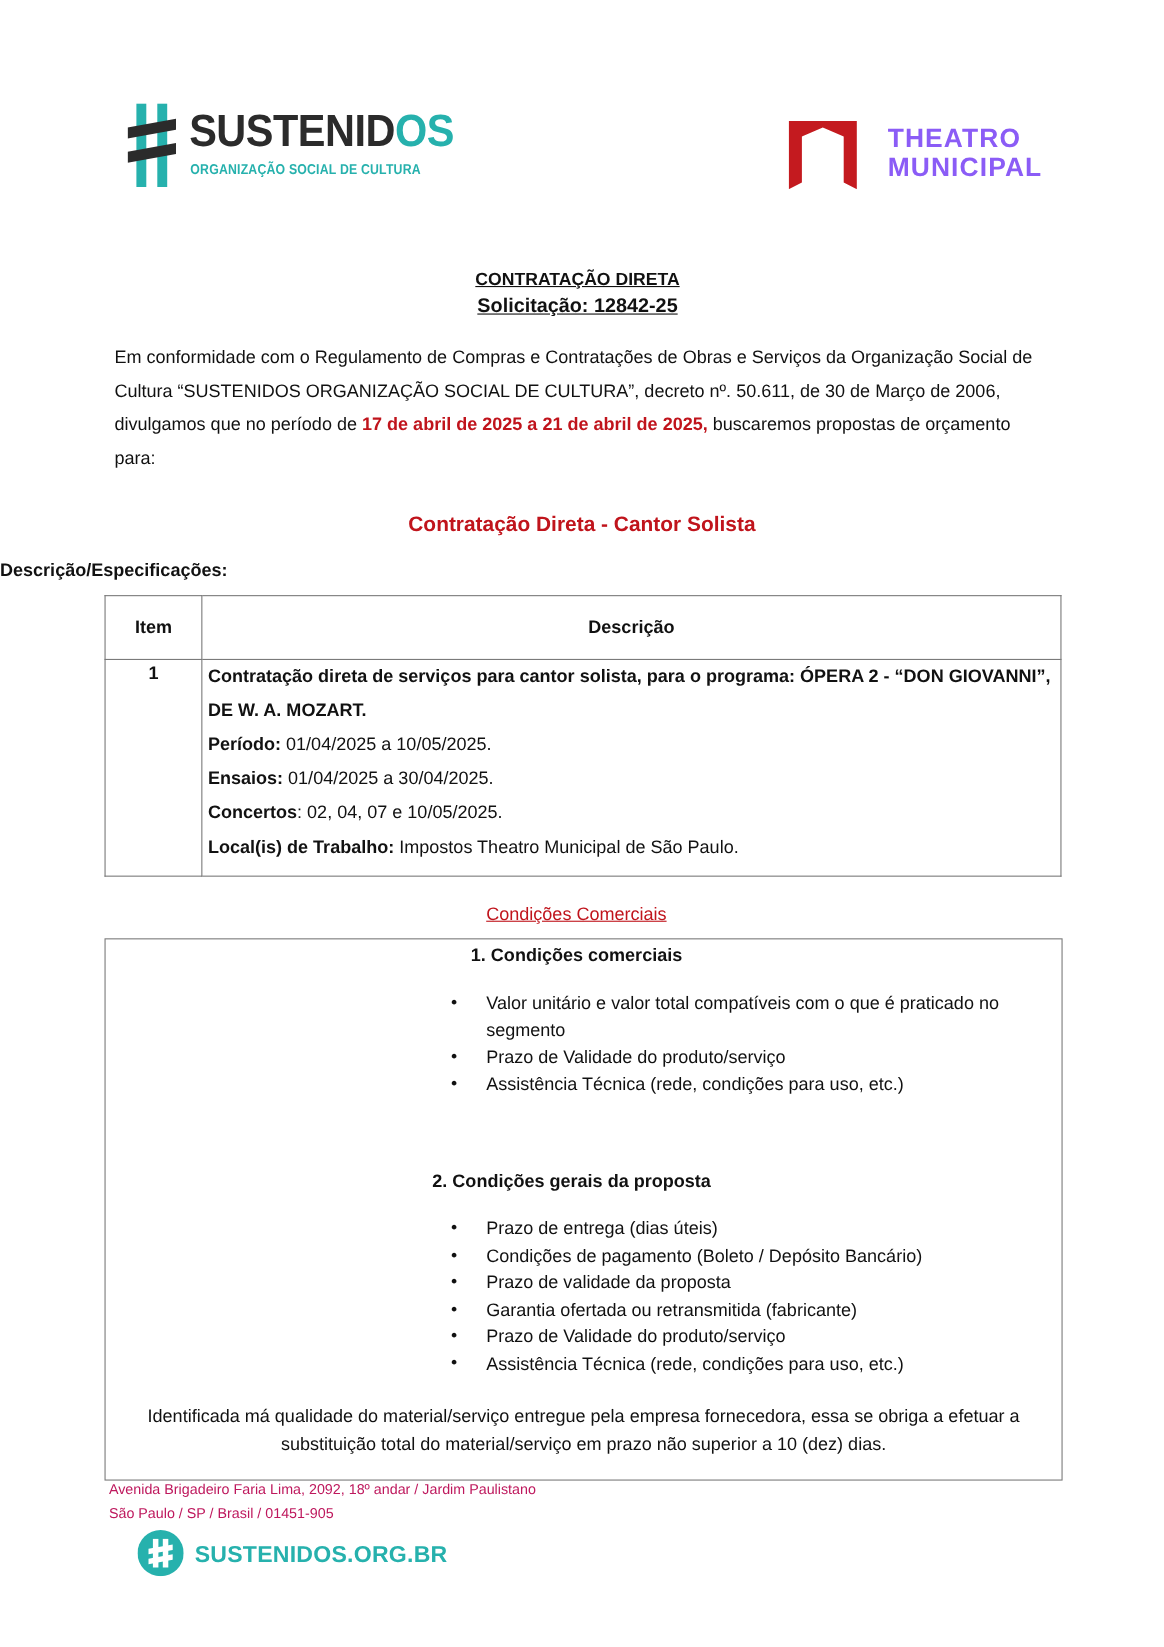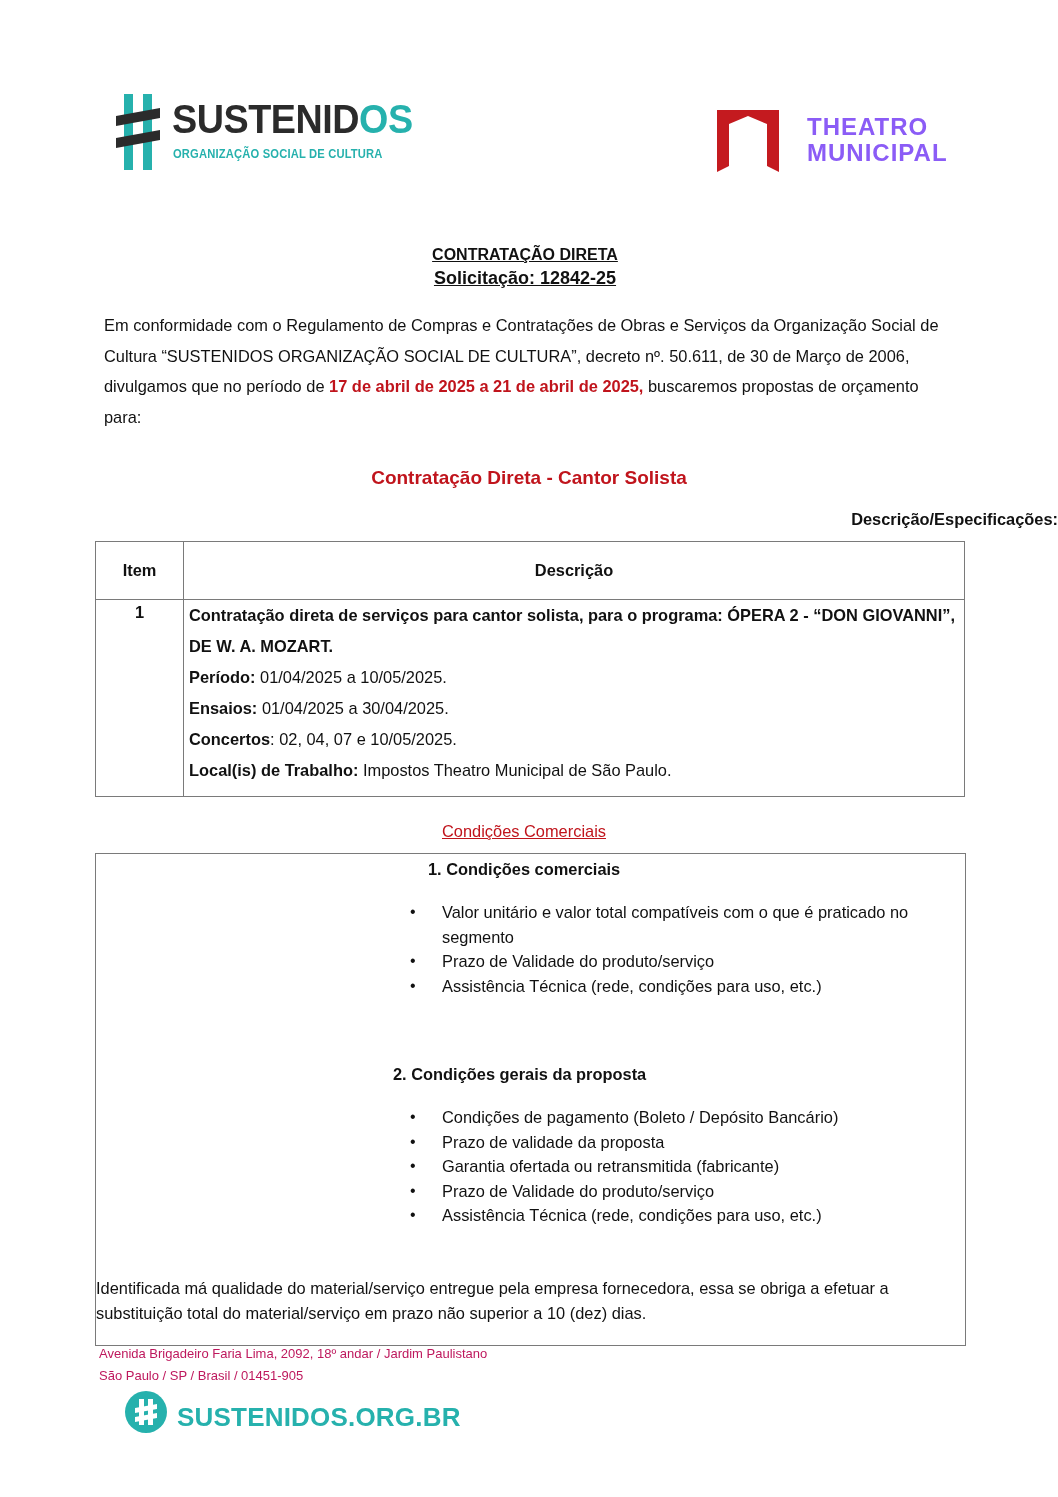--- a/index.html
+++ b/index.html
@@ -22,45 +22,45 @@
   
   .title1 { left: 0; width: 1050px; top: 246px; text-align: center; font-size: 16px; font-weight: bold; }
   .title1 span, .title2 span { text-decoration: underline; margin-top: 48px; }
   .title2 { left: 0; width: 1050px; top: 268px; text-align: center; font-size: 18px; font-weight: bold; }
 
   .intro { left: 104px; top: 310px; width: 850px; font-size: 16.4px; line-height: 30.5px; }
   .red { color: #c0141c; font-weight: bold; }
 
   .section-title { left: 0; width: 1058px; top: 467px; text-align: center; font-size: 19px;
                    font-weight: bold; color: #c0141c; }
-  .desc-title { left: 0; width: 1058px; top: 510px; text-align: right; font-size: 16.4px; font-weight: bold; }
+  .desc-title { left: 0; width: 1058px; top: 510px; text-align: left; font-size: 16.4px; font-weight: bold; }
 
   
   .spec-table { left: 95px; top: 541px; width: 870px; border-collapse: collapse; font-size: 16.4px; }
   .spec-table td { border: 1px solid #7a7a7a; vertical-align: top; }
   .spec-table .hdr td { height: 55px; vertical-align: middle; text-align: center; font-weight: bold; }
   .col-item { width: 85px; }
   .item-num { text-align: center; font-weight: bold; padding-top: 3px; }
   .desc-cell { padding: 0 5px 0 5px; line-height: 31px; }
   .desc-cell p { margin: 0; }
   .b { font-weight: bold; }
 
   .cond-title { left: 0; width: 1048px; top: 822px; text-align: center; font-size: 16.4px;
                 font-weight: normal; color: #c0141c; text-decoration: underline; }
 
   .cond-box { left: 95px; top: 853px; width: 869px; height: 491px; border: 1px solid #7a7a7a; border-right-color:#7a7a7a; }
   .cond-h { position: absolute; font-size: 16.4px; font-weight: bold; }
   .bullets { position: absolute; left: 314px; margin: 0; padding: 0; list-style: none; font-size: 16.4px; line-height: 24.6px; width: 540px; }
   .bullets li { position: relative; padding-left: 32px; }
   .bullets li::before { content: "\2022"; position: absolute; left: 0; top: 0; font-size: 16px; }
-  .closing { position: absolute; left: 0; width: 869px; top: 422px; text-align: left; font-size: 16.4px; line-height: 24.6px; }
+  .closing { position: absolute; left: 0; width: 869px; top: 422px; text-align: center; font-size: 16.4px; line-height: 24.6px; }
 
   .footer-addr { left: 64px; top: 1343px; font-size: 13px; line-height: 21.5px; color: #be185d; margin-left: 35px; }
   .footer-logo { left: 125px; top: 1391px; height: 44px; width: 260px; }
-  .footer-url { position: absolute; left: 52px; top: 11px; font-size: 26px; font-weight: bold; color: #26b1ad; letter-spacing: 0.2px; }
+  .footer-url { position: absolute; left: 52px; top: 11px; font-size: 21px; font-weight: bold; color: #26b1ad; letter-spacing: 0.2px; }
 </style>
 </head>
 <body>
 
 <div class="abs sust-logo">
   <svg width="50" height="76" viewBox="0 0 50 76" style="position:absolute;left:0;top:0">
     <rect x="8" y="0" width="9" height="76" fill="#26b1ad"></rect>
     <rect x="27" y="0" width="9" height="76" fill="#26b1ad"></rect>
     <polygon points="0,22 44,14 44,24 0,32" fill="#2b2b2b"></polygon>
     <polygon points="0,44 44,36 44,46 0,54" fill="#2b2b2b"></polygon>
@@ -110,20 +110,21 @@
 
 <div class="abs cond-box">
   <div class="cond-h" style="left:332px; top:6px">1. Condições comerciais</div>
   <ul class="bullets" style="top:46px">
     <li>Valor unitário e valor total compatíveis com o que é praticado no segmento</li>
     <li>Prazo de Validade do produto/serviço</li>
     <li>Assistência Técnica (rede, condições para uso, etc.)</li>
   </ul>
   <div class="cond-h" style="left:297px; top:211px">2. Condições gerais da proposta</div>
   <ul class="bullets" style="top:251px">
+    <li>Prazo de entrega (dias úteis)</li>
     <li>Condições de pagamento (Boleto / Depósito Bancário)</li>
     <li>Prazo de validade da proposta</li>
     <li>Garantia ofertada ou retransmitida (fabricante)</li>
     <li>Prazo de Validade do produto/serviço</li>
     <li>Assistência Técnica (rede, condições para uso, etc.)</li>
   </ul>
   <div class="closing">Identificada má qualidade do material/serviço entregue pela empresa fornecedora, essa se obriga a efetuar a substituição total do material/serviço em prazo não superior a 10 (dez) dias.</div>
 </div>
 
 <div class="abs footer-addr">

